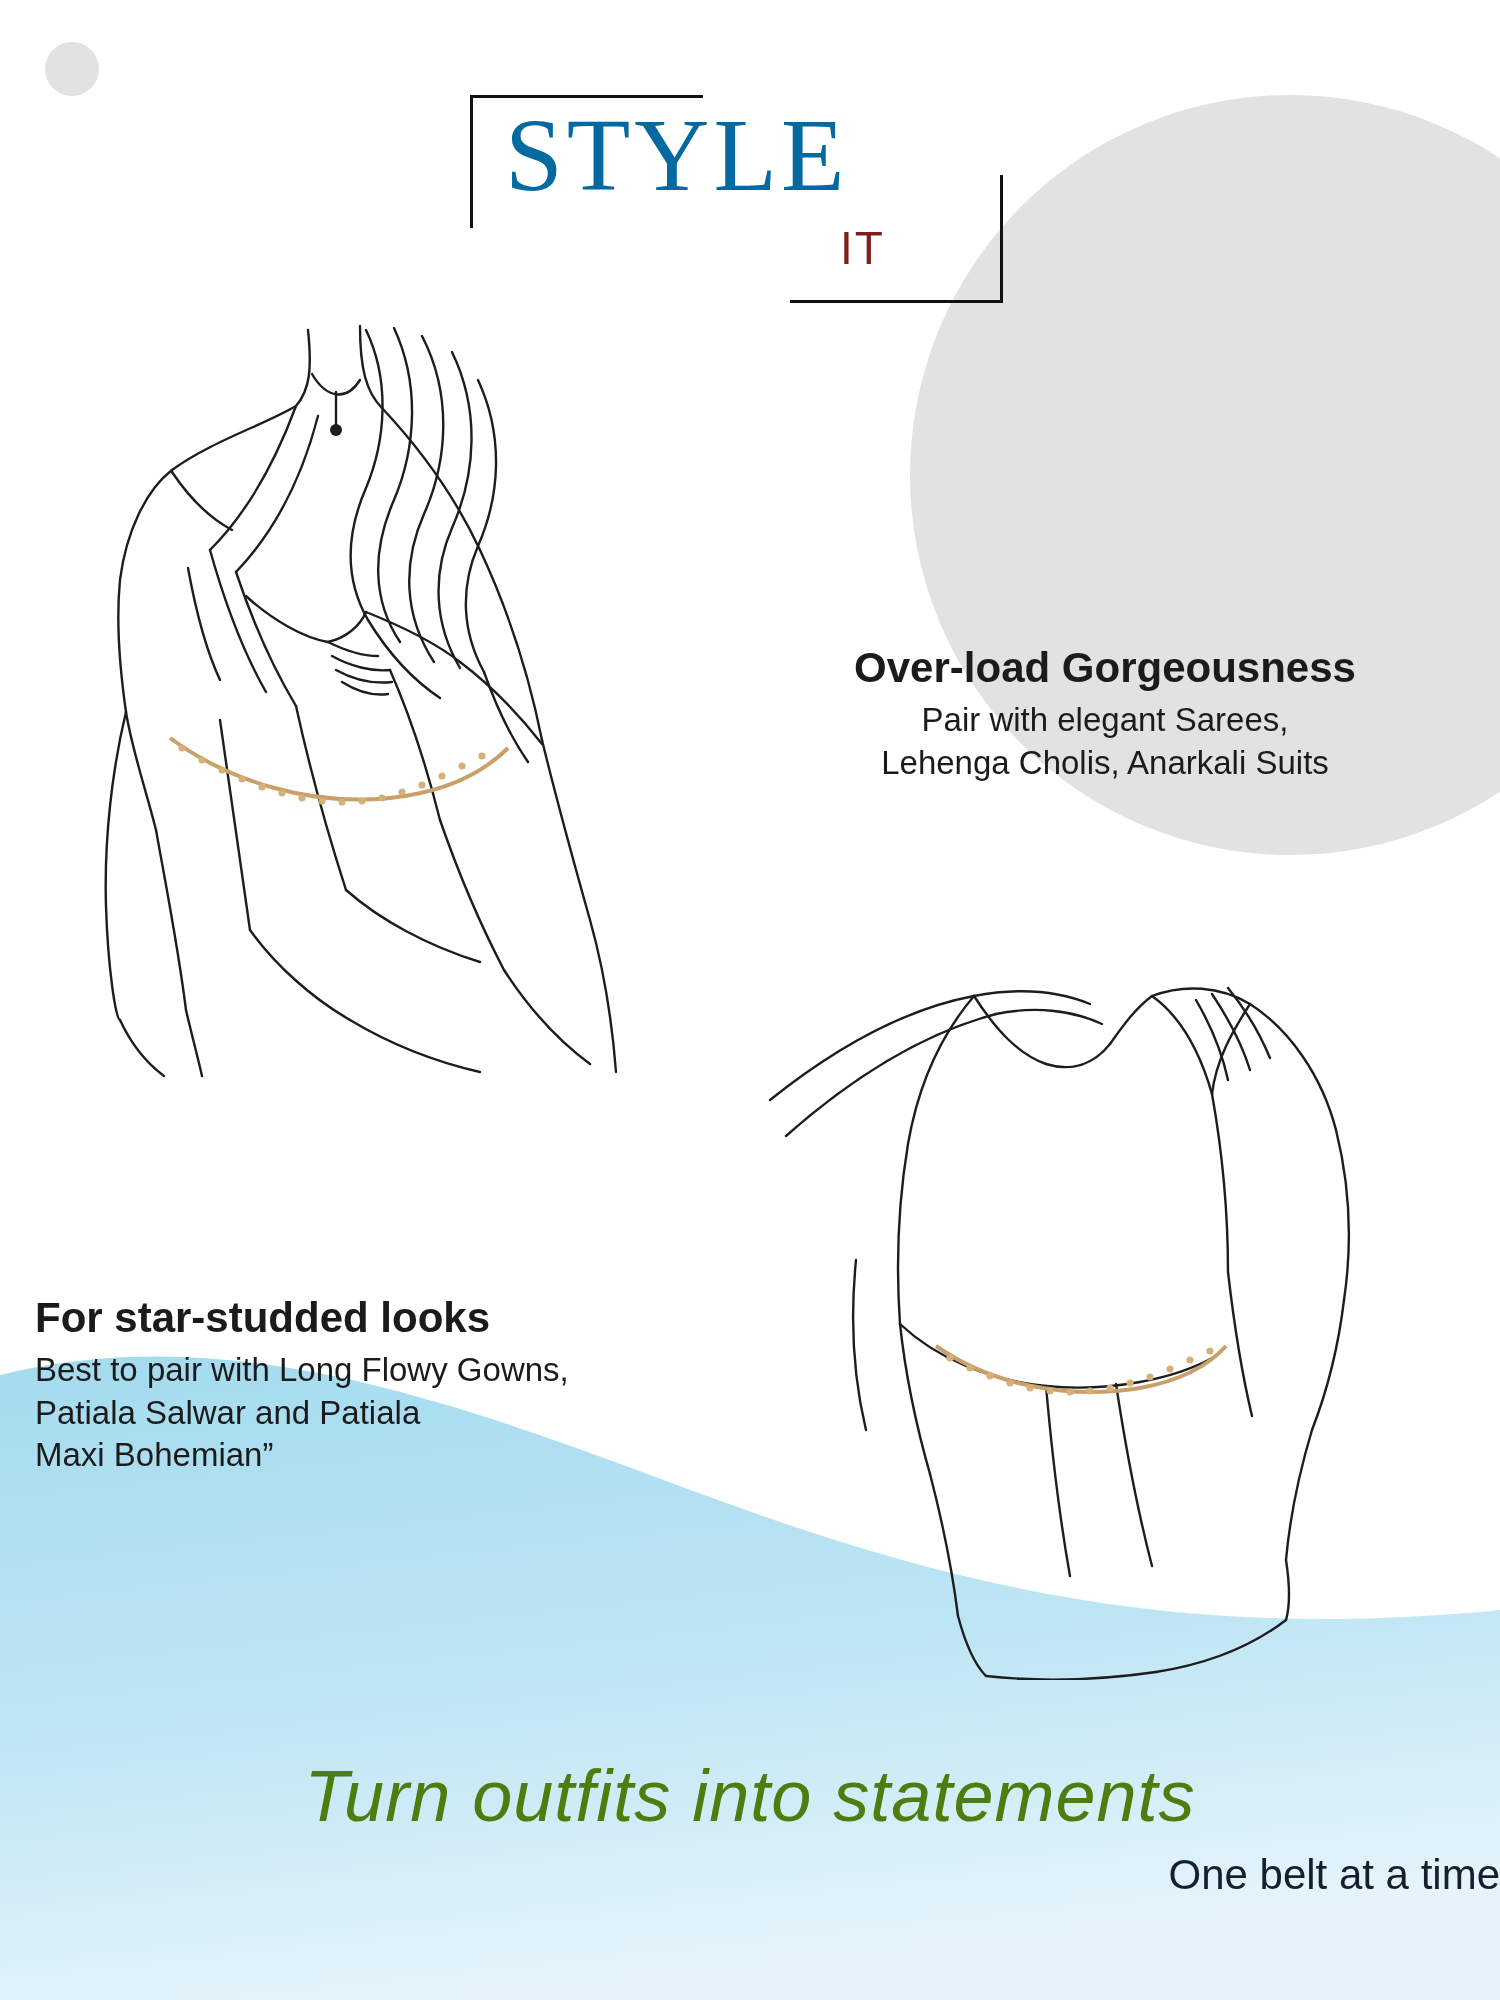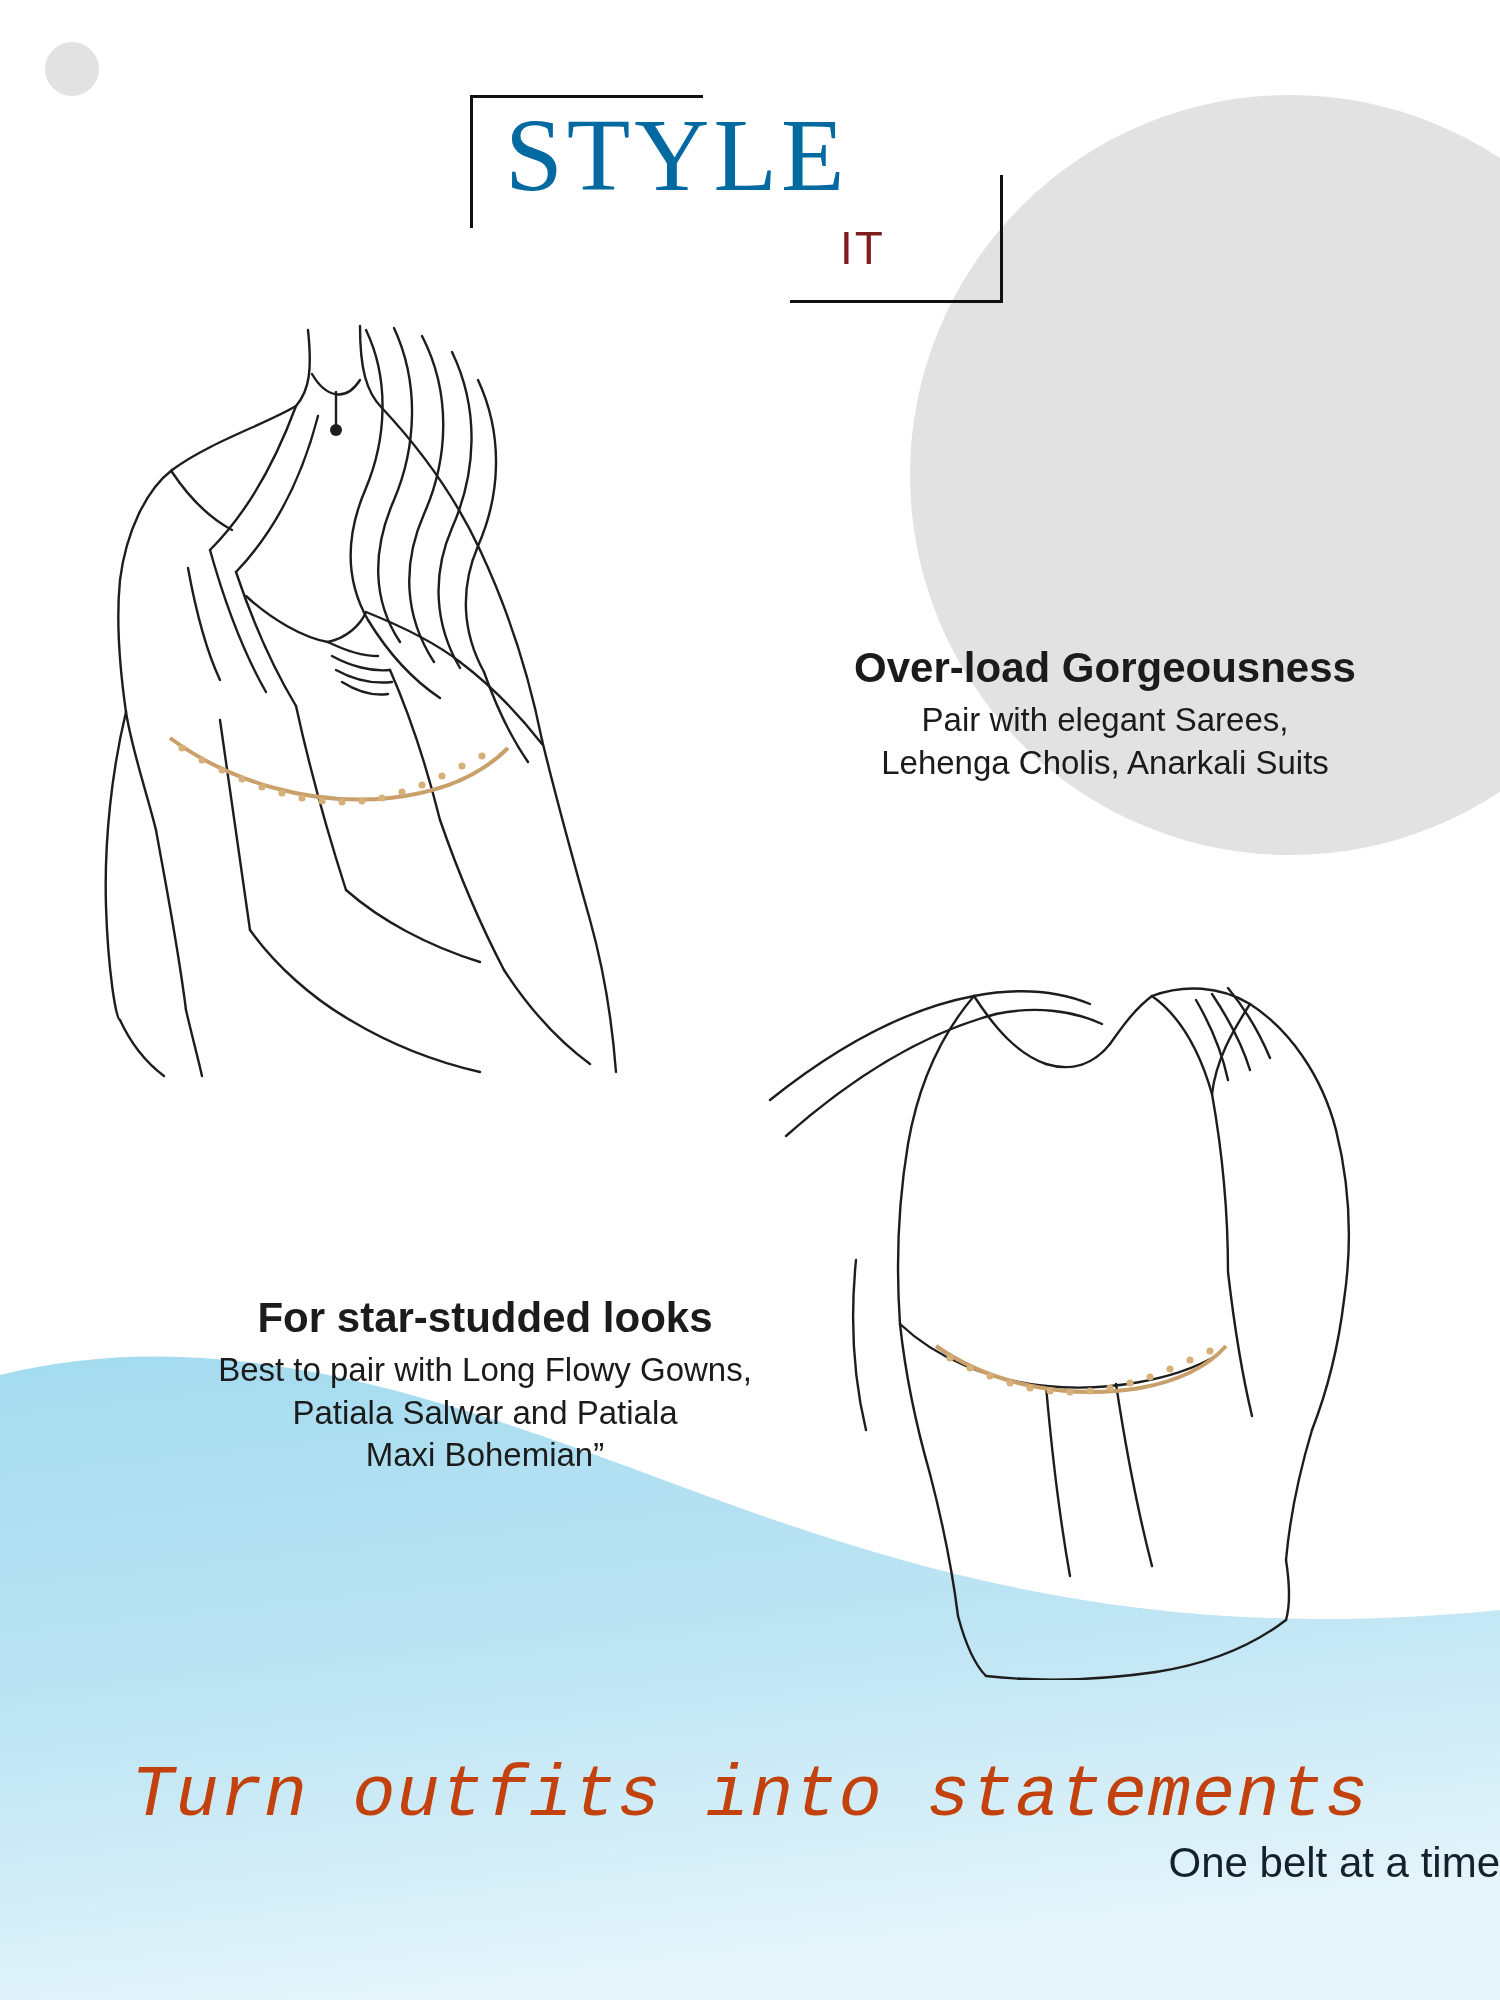--- a/index.html
+++ b/index.html
@@ -134,39 +134,38 @@
   .caption-top {
     left: 735px;
     top: 640px;
     width: 740px;
     text-align: center;
   }
   .caption-bottom {
     left: 35px;
     top: 1290px;
     width: 900px;
-    text-align: center;
   }
 
   
   .footer {
     position: absolute;
     left: 0;
     top: 1760px;
     width: 1500px;
     text-align: center;
     z-index: 5;
   }
   .footer-script {
-    font-family: Liberation Mono, monospace;
+    font-family: Liberation Sans, sans-serif;
     font-style: italic;
     font-size: 72px;
-    color: #c2410c;
+    color: #4d7c0f;
     line-height: 1;
-    margin: 0 0 10px 0;
+    margin: 0 0 22px 0;
     letter-spacing: 1px;
   }
   .footer-sub {
     font-family: "Liberation Sans", sans-serif;
     font-size: 42px;
     color: #14202b;
     line-height: 1;
     margin: 0;
     text-align: right;
   }

